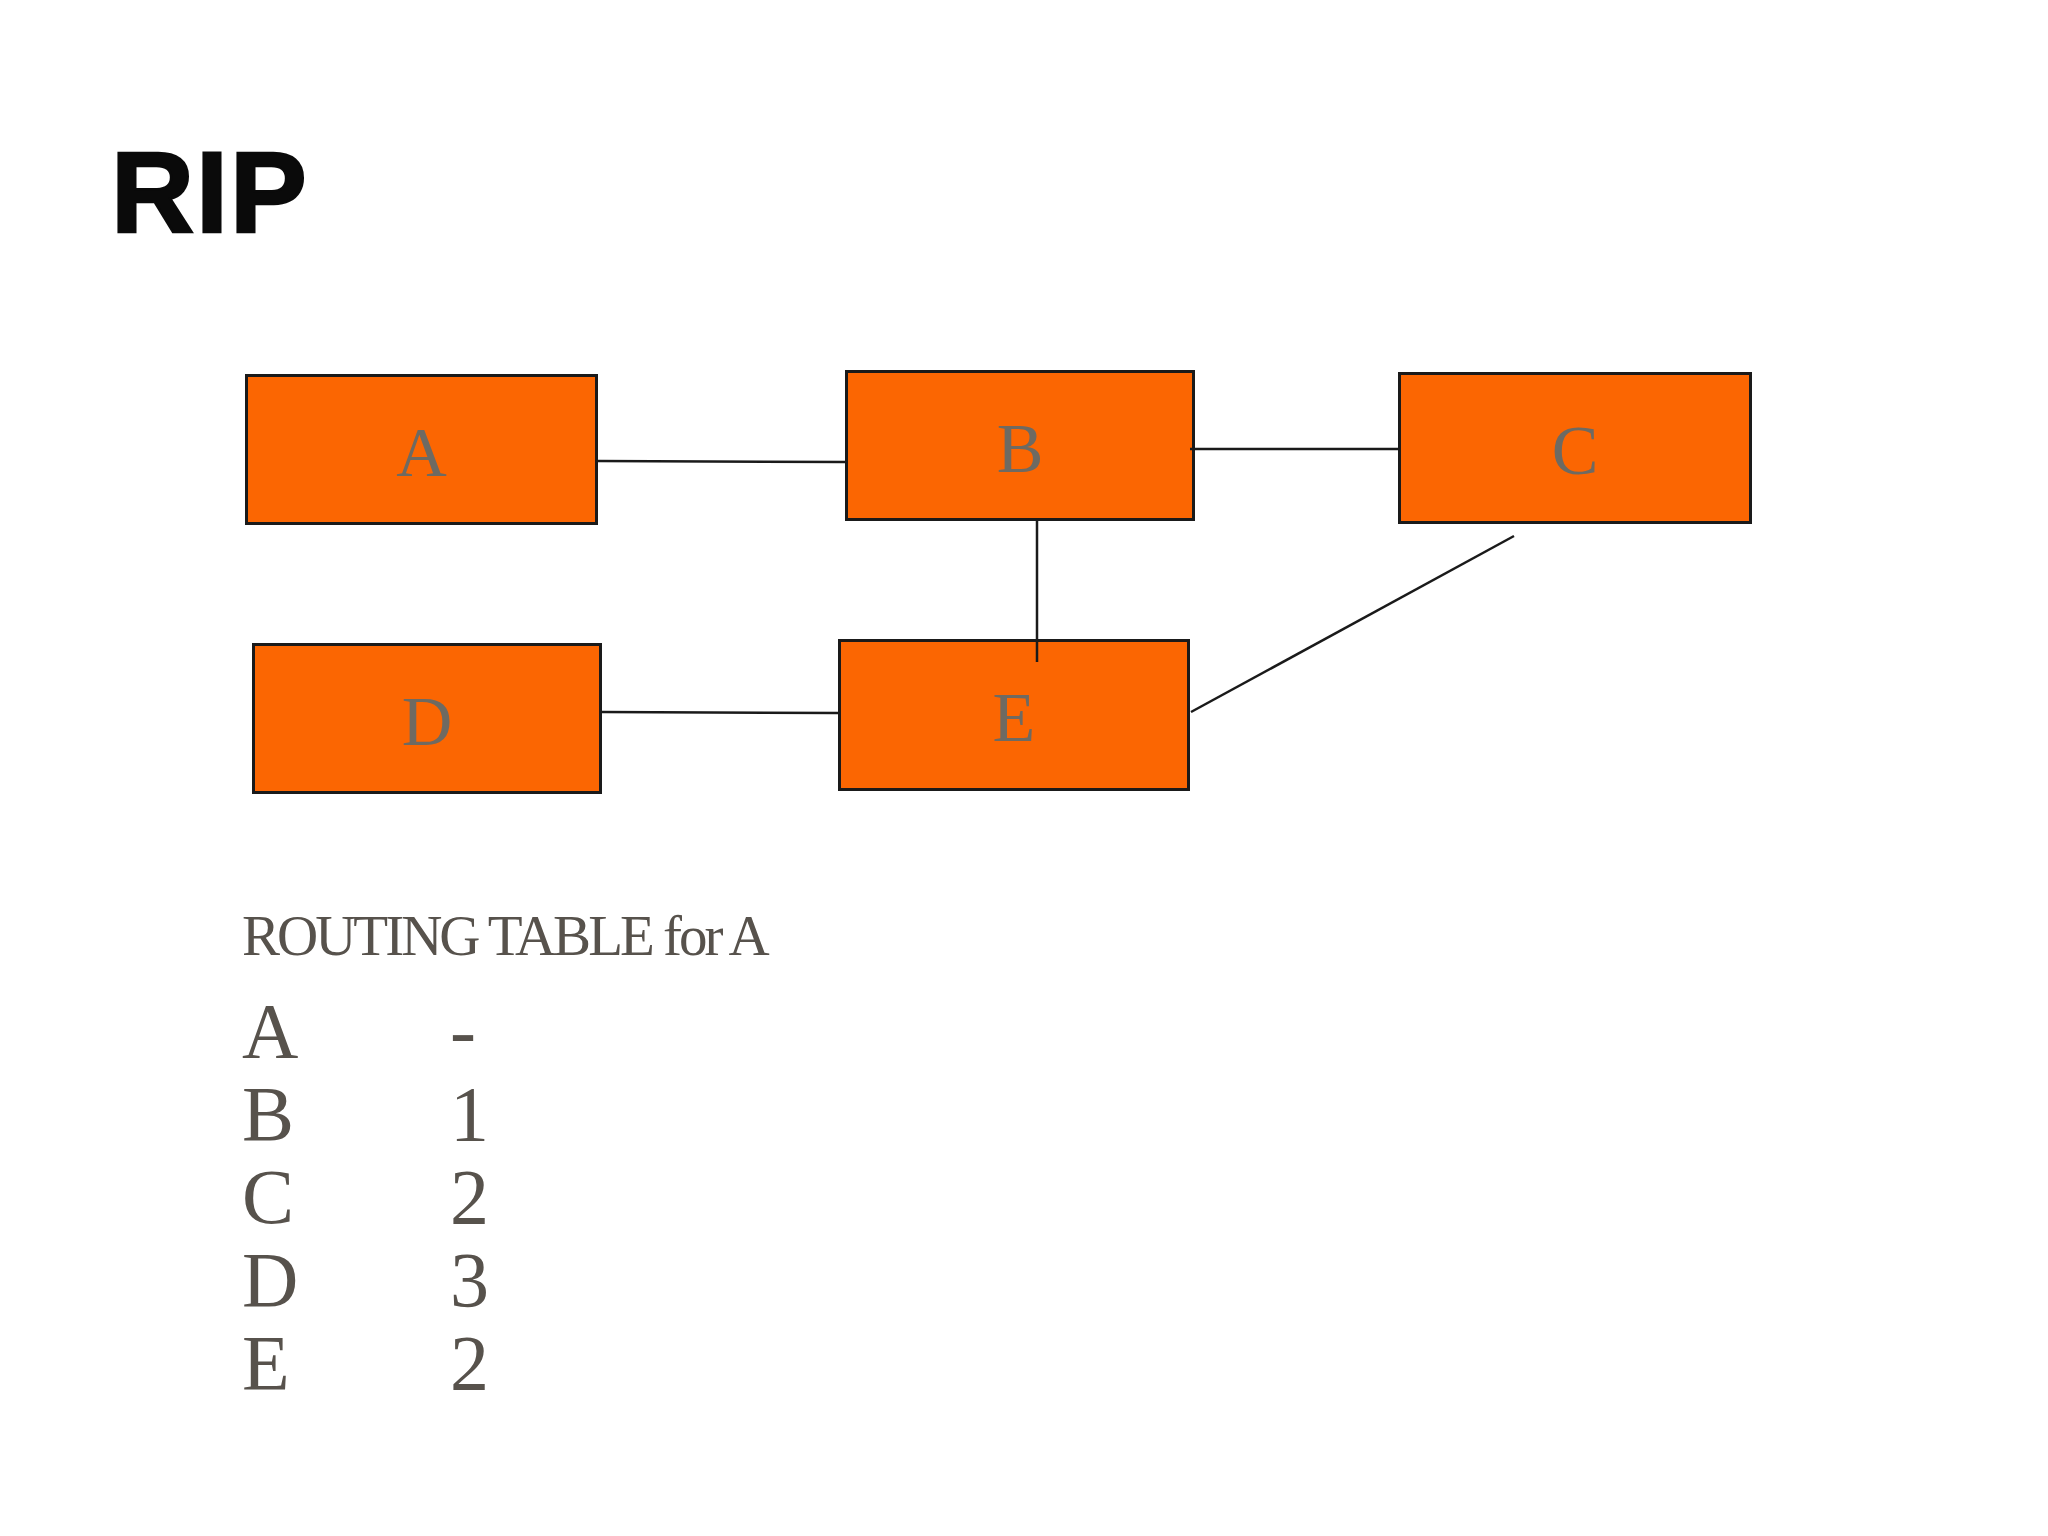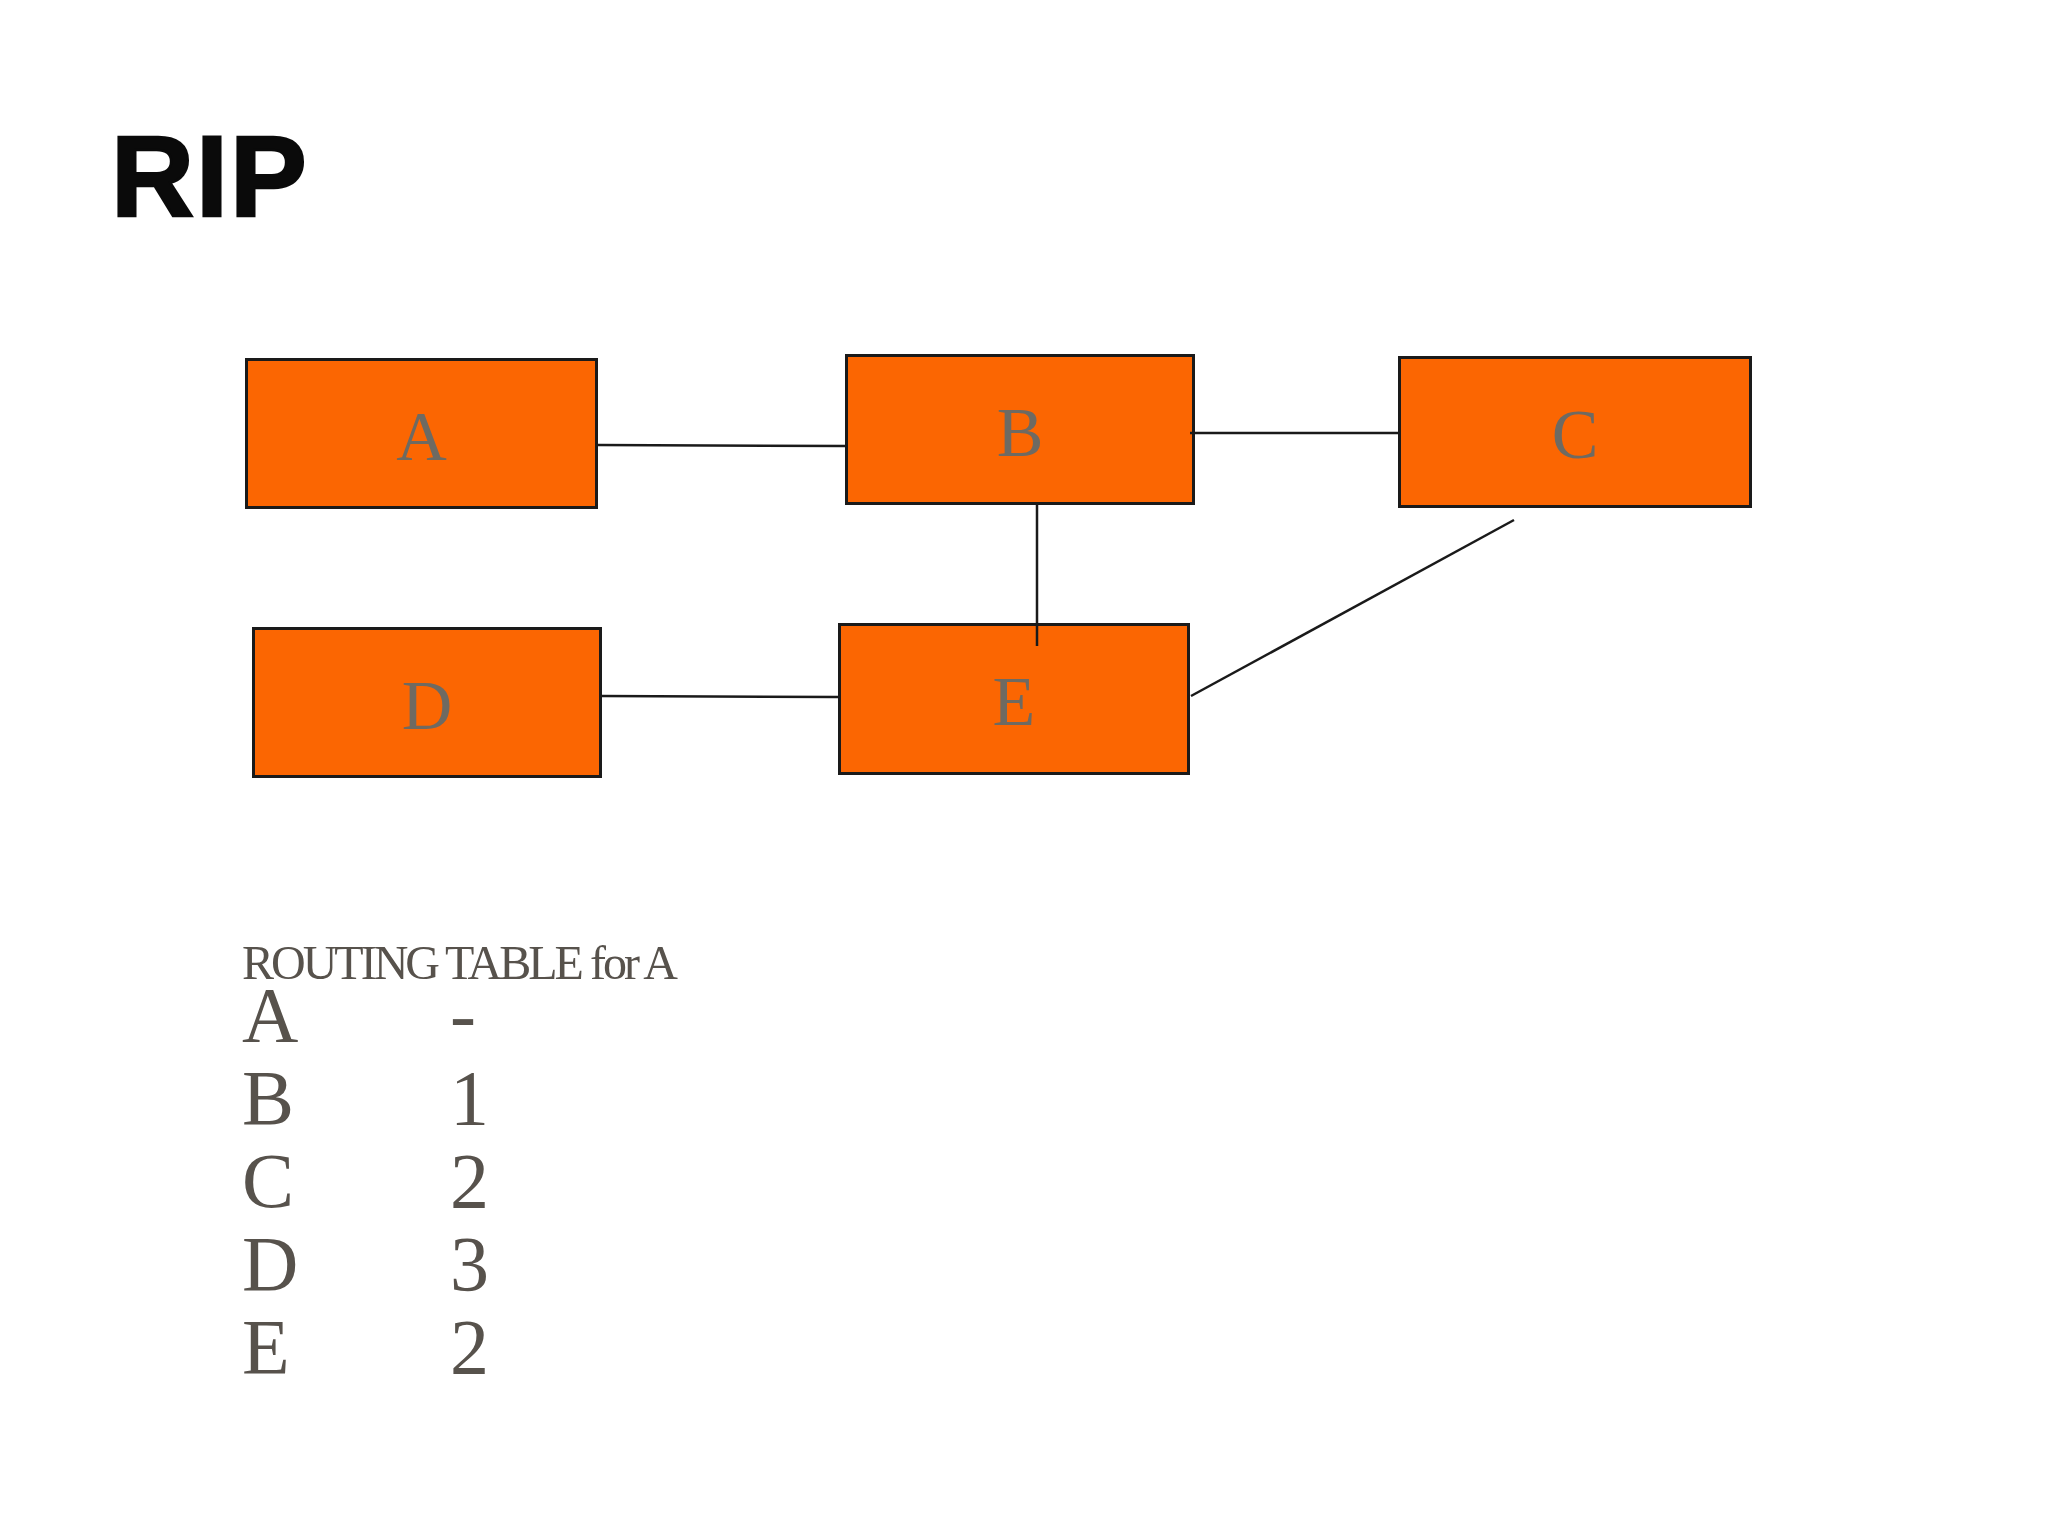--- a/index.html
+++ b/index.html
@@ -16,20 +16,21 @@
   body {
     background: var(--bg);
     font-family: "Liberation Serif", serif;
     overflow: hidden;
   }
   .slide {
     position: relative;
     width: 2048px;
     height: 1091px;
     background: var(--bg);
+    margin-top: 16px;
   }
   .slide-title {
     position: absolute;
     left: 111px;
     top: 119px;
     font-family: "Liberation Sans", sans-serif;
     font-weight: bold;
     font-size: 115px;
     line-height: 1;
     letter-spacing: 2px;
@@ -63,22 +64,22 @@
     z-index: 2;
     pointer-events: none;
   }
   svg.edges line {
     stroke: var(--edge-color);
     stroke-width: 2.5;
   }
   .rt-heading {
     position: absolute;
     left: 242px;
-    top: 939px;
-    font-size: 48px;
+    top: 891px;
+    font-size: 57px;
     line-height: 1;
     letter-spacing: -3px;
     color: var(--table-text);
     white-space: nowrap;
   }
   .rt-rows {
     position: absolute;
     left: 242px;
     top: 973px;
   }

